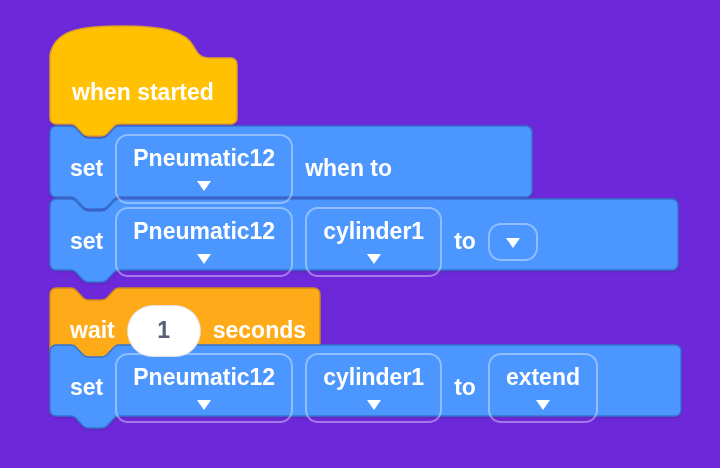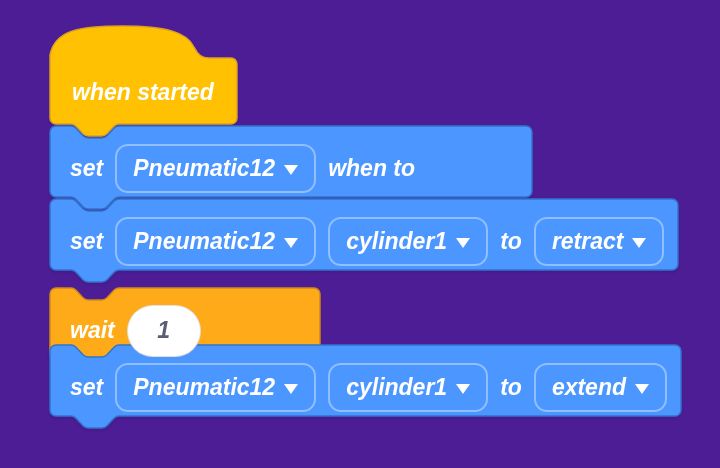--- a/index.html
+++ b/index.html
@@ -3,23 +3,22 @@
 <meta charset="utf-8">
 <style>
   * { box-sizing: border-box; margin: 0; padding: 0; }
   html, body { background: #ffffff; }
   body { font-family: "Liberation Sans", sans-serif; }
 
   .workspace {
     position: relative;
     width: 720px;
     height: 468px;
-    background: #4c1d95;
+    background: #6d28d9;
     overflow: hidden;
-    font-style: italic;
   }
 
   .block {
     position: absolute;
     left: 50px;
     display: flex;
     align-items: center;
     gap: 12px;
     width: max-content;
     font-weight: bold;
@@ -58,20 +57,21 @@
   .dd {
     display: inline-flex;
     align-items: center;
     gap: 9px;
     padding: 11px 16px;
     border: 2px solid rgba(255,255,255,0.38);
     border-radius: 13px;
     line-height: 1;
     white-space: nowrap;
     cursor: pointer;
+    flex-direction: column;
   }
 
   .caret {
     width: 0; height: 0;
     border-left: 7px solid transparent;
     border-right: 7px solid transparent;
     border-top: 10px solid #ffffff;
     margin-top: 2px;
   }
 
@@ -123,31 +123,31 @@
     <span class="dd">
       <span class="lbl">Pneumatic12</span>
       <span class="caret"></span>
     </span>
     <span class="dd">
       <span class="lbl">cylinder1</span>
       <span class="caret"></span>
     </span>
     <span class="lbl">to</span>
     <span class="dd">
-      <span class="lbl">retract</span>
       <span class="caret"></span>
     </span>
   </div>
 
   <div class="block stack-block pos-4">
       <svg width="274" height="87" viewBox="0 0 274 87" class="shape">
         <path d="M 1,7 A 6,6 0 0 1 7,1 H 22 c 2,0 3.5,0.8 5,2.2 l 7,7.5 c 1.5,1.4 3,2.2 5,2.2 h 14 c 2,0 3.5,-0.8 5,-2.2 l 7,-7.5 c 1.5,-1.4 3,-2.2 5,-2.2 H 265 A 6,6 0 0 1 271,7 V 66 A 6,6 0 0 1 265,72 H 70 c -2,0 -3.5,0.8 -5,2.2 l -7,7.5 c -1.5,1.4 -3,2.2 -5,2.2 h -14 c -2,0 -3.5,-0.8 -5,-2.2 l -7,-7.5 c -1.5,-1.4 -3,-2.2 -5,-2.2 H 7 A 6,6 0 0 1 1,66 Z" fill="#FFAB19" stroke="#CF8B17" stroke-width="1.5"></path>
       </svg>
     <span class="lbl">wait</span>
     <span class="num-input">1</span>
+    <span class="lbl">seconds</span>
   </div>
 
   <div class="block stack-block pos-5">
       <svg width="635" height="87" viewBox="0 0 635 87" class="shape">
         <path d="M 1,7 A 6,6 0 0 1 7,1 H 22 c 2,0 3.5,0.8 5,2.2 l 7,7.5 c 1.5,1.4 3,2.2 5,2.2 h 14 c 2,0 3.5,-0.8 5,-2.2 l 7,-7.5 c 1.5,-1.4 3,-2.2 5,-2.2 H 626 A 6,6 0 0 1 632,7 V 66 A 6,6 0 0 1 626,72 H 70 c -2,0 -3.5,0.8 -5,2.2 l -7,7.5 c -1.5,1.4 -3,2.2 -5,2.2 h -14 c -2,0 -3.5,-0.8 -5,-2.2 l -7,-7.5 c -1.5,-1.4 -3,-2.2 -5,-2.2 H 7 A 6,6 0 0 1 1,66 Z" fill="#4C97FF" stroke="#3373CC" stroke-width="1.5"></path>
       </svg>
     <span class="lbl">set</span>
     <span class="dd">
       <span class="lbl">Pneumatic12</span>
       <span class="caret"></span>

